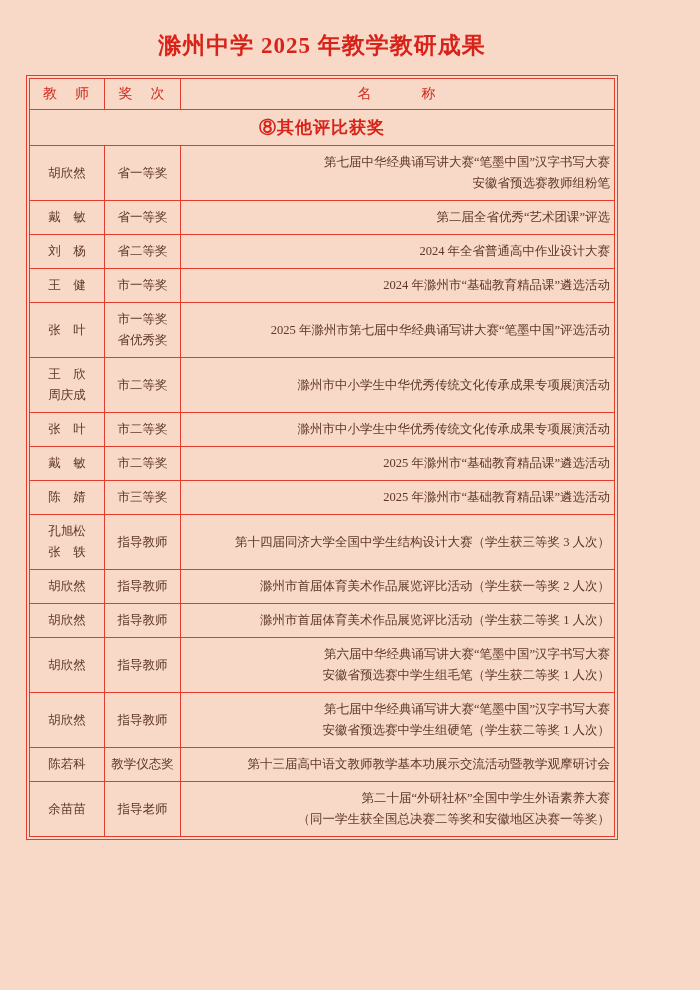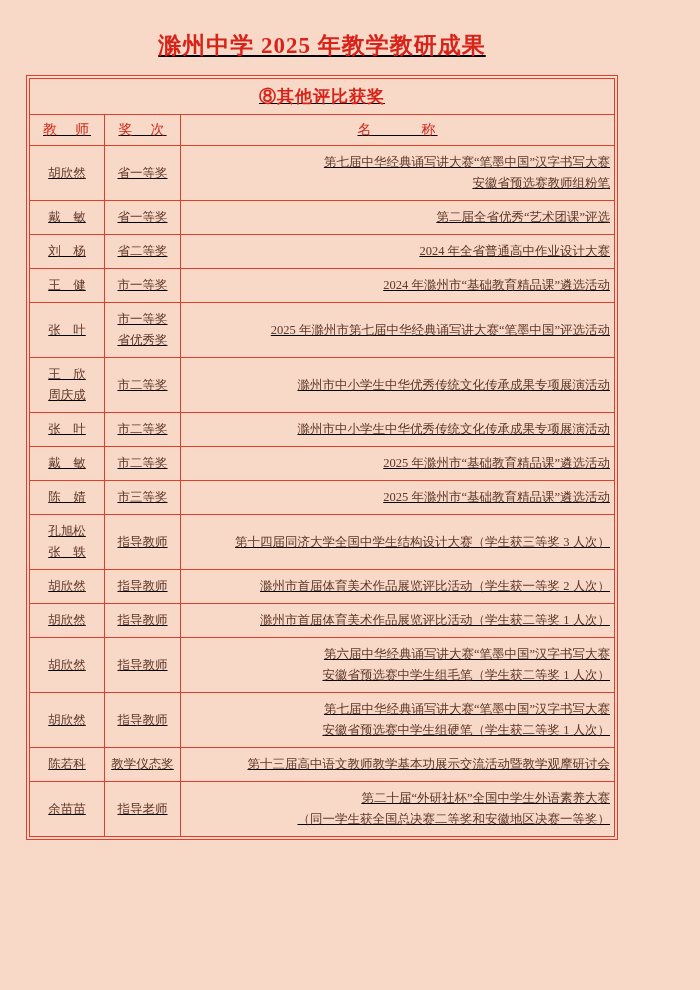--- a/index.html
+++ b/index.html
@@ -2,21 +2,21 @@
 <html><head>
 <meta charset="utf-8">
 <style>
   html,body{margin:0;padding:0;}
   body{
     width:700px;height:990px;
     background:#f8d8c6;
     font-family:"Liberation Serif","DejaVu Serif",serif;
     overflow:hidden;
   }
-  .page{width:644px;height:990px;position:relative;text-decoration:underline;}
+  .page{width:644px;height:990px;position:relative;}
   .doc-title{
     padding-top:30px;
     text-align:center;
     font-size:23px;
     font-weight:bold;
     color:#d8231a;
     letter-spacing:1px;
   }
   .table-outer{
     margin:14px auto 0 auto;
@@ -76,27 +76,27 @@
 
   <div class="table-outer">
     <table class="awards">
       <colgroup>
         <col class="c-teacher">
         <col class="c-award">
         <col class="c-name">
       </colgroup>
       <thead>
         <tr>
-          <th class="section-header" colspan="3">⑧其他评比获奖</th>
-        </tr>
-        <tr>
           <th class="col-header">教　师</th>
           <th class="col-header">奖　次</th>
           <th class="col-header">名　　　称</th>
         </tr>
+        <tr>
+          <th class="section-header" colspan="3">⑧其他评比获奖</th>
+        </tr>
       </thead>
       <tbody>
           <tr>
             <td class="cell-teacher">
               <div class="line">胡欣然</div>
             </td>
             <td class="cell-award">
               <div class="line">省一等奖</div>
             </td>
             <td class="cell-name">

